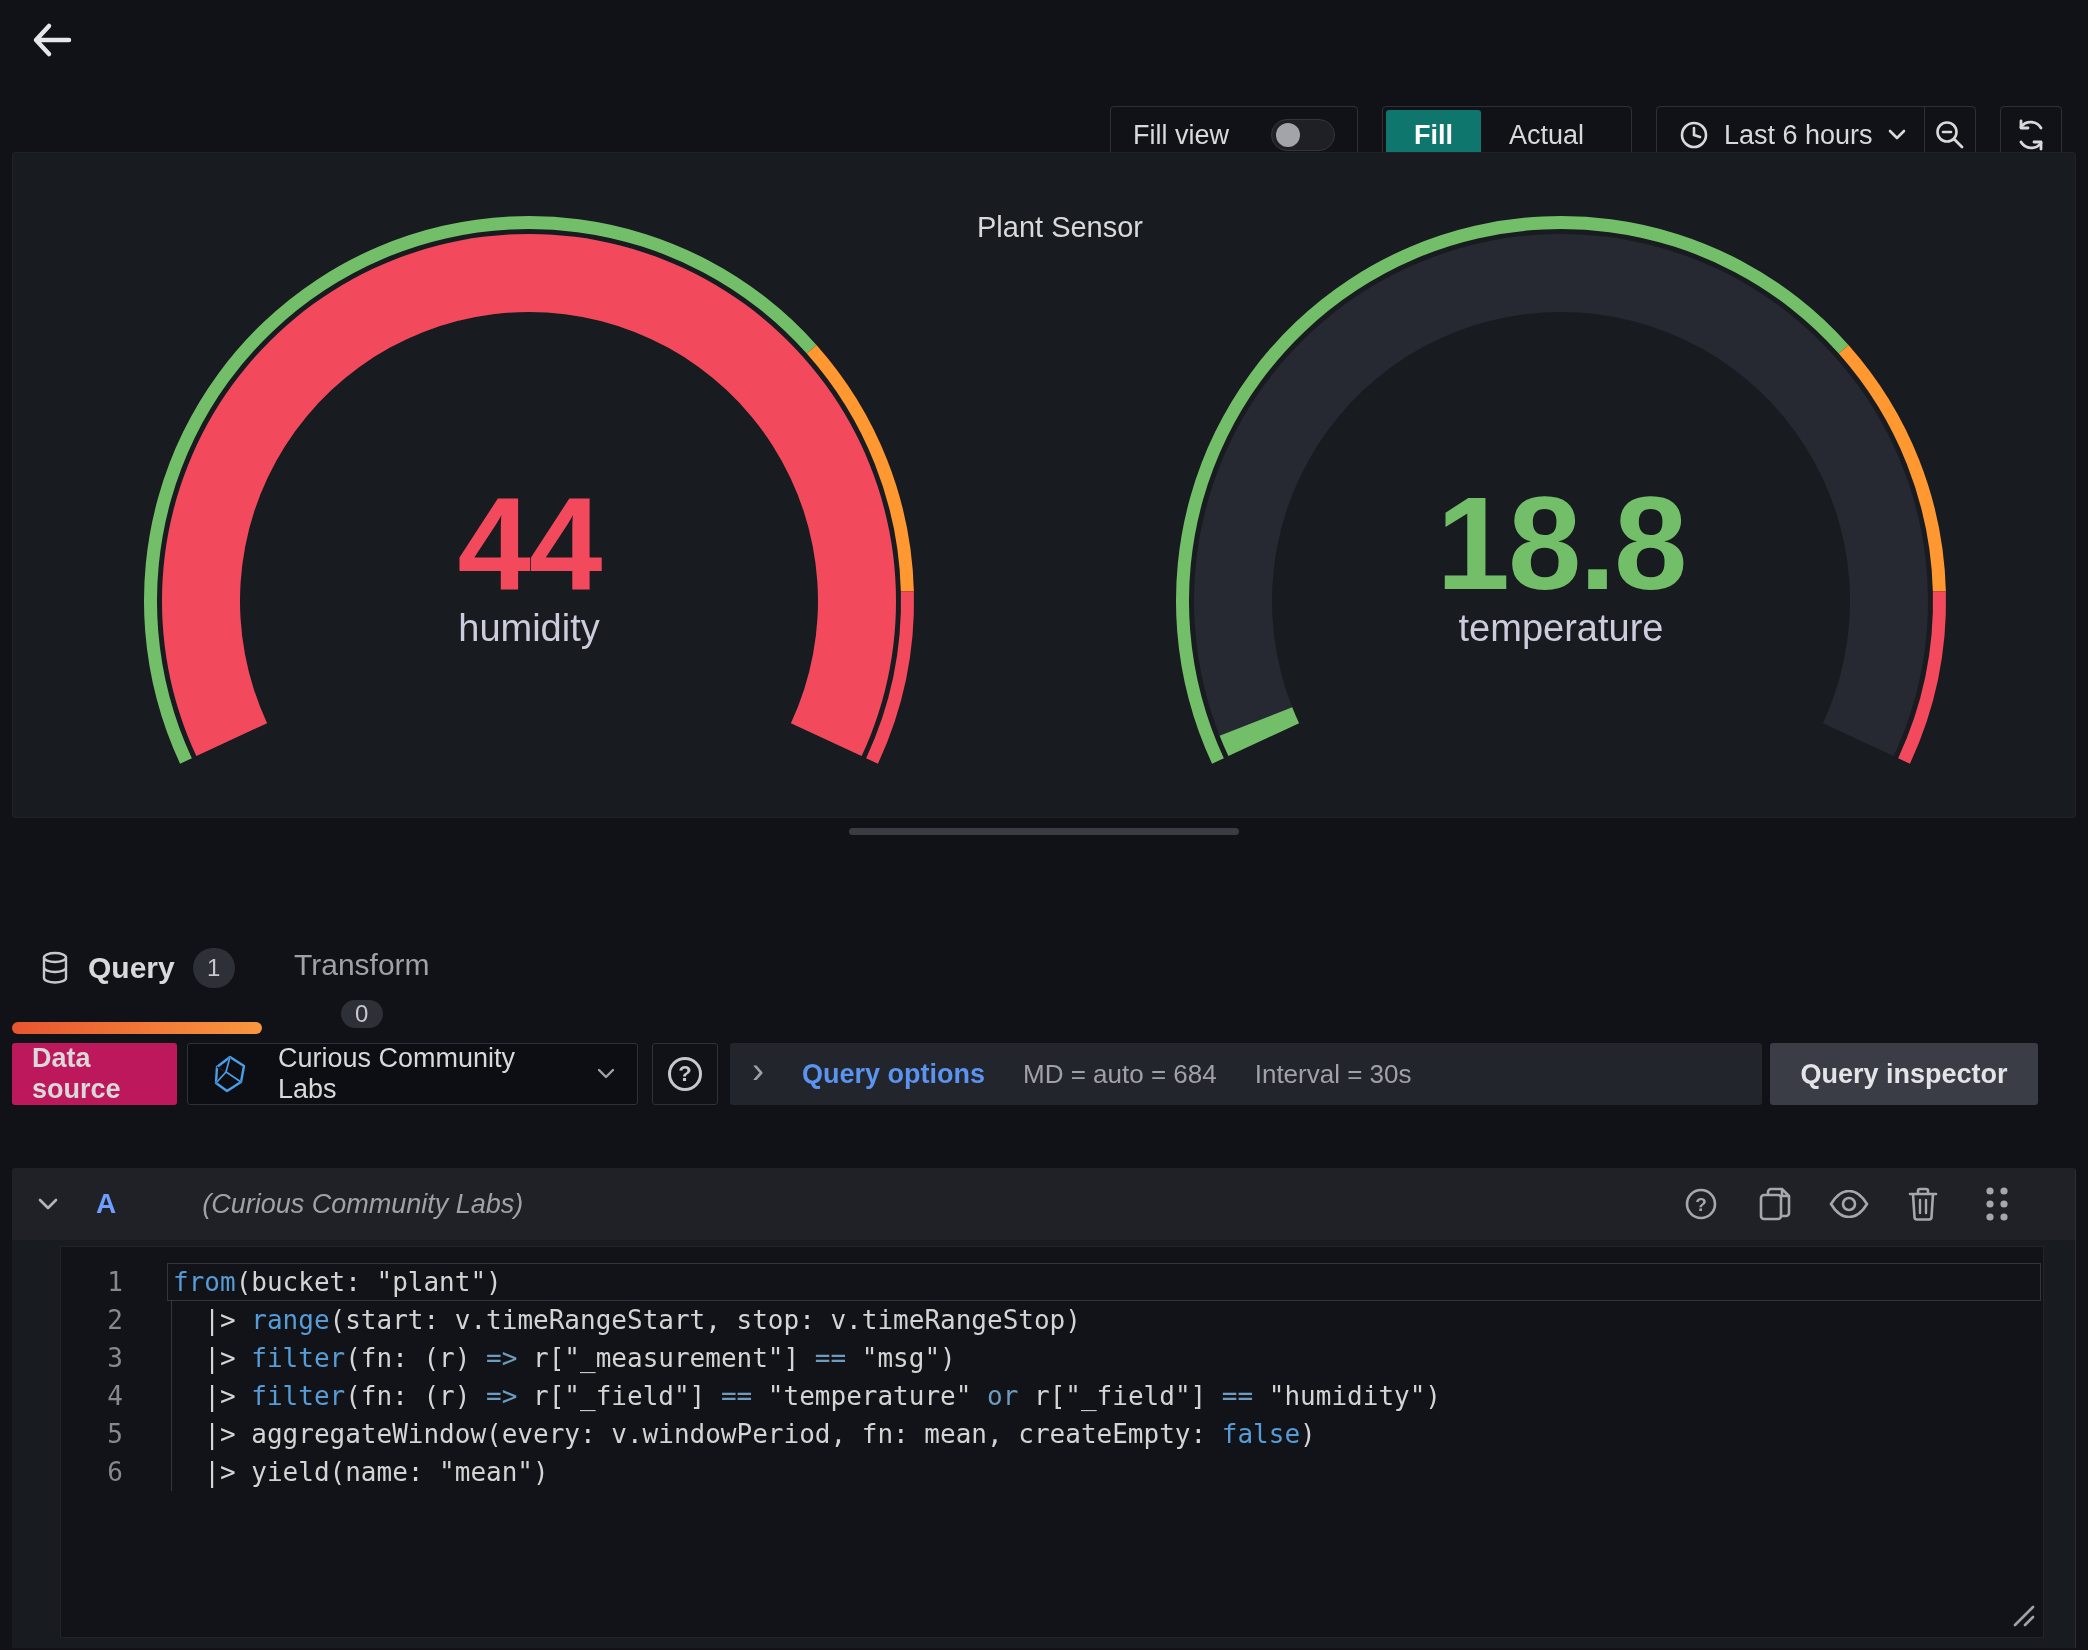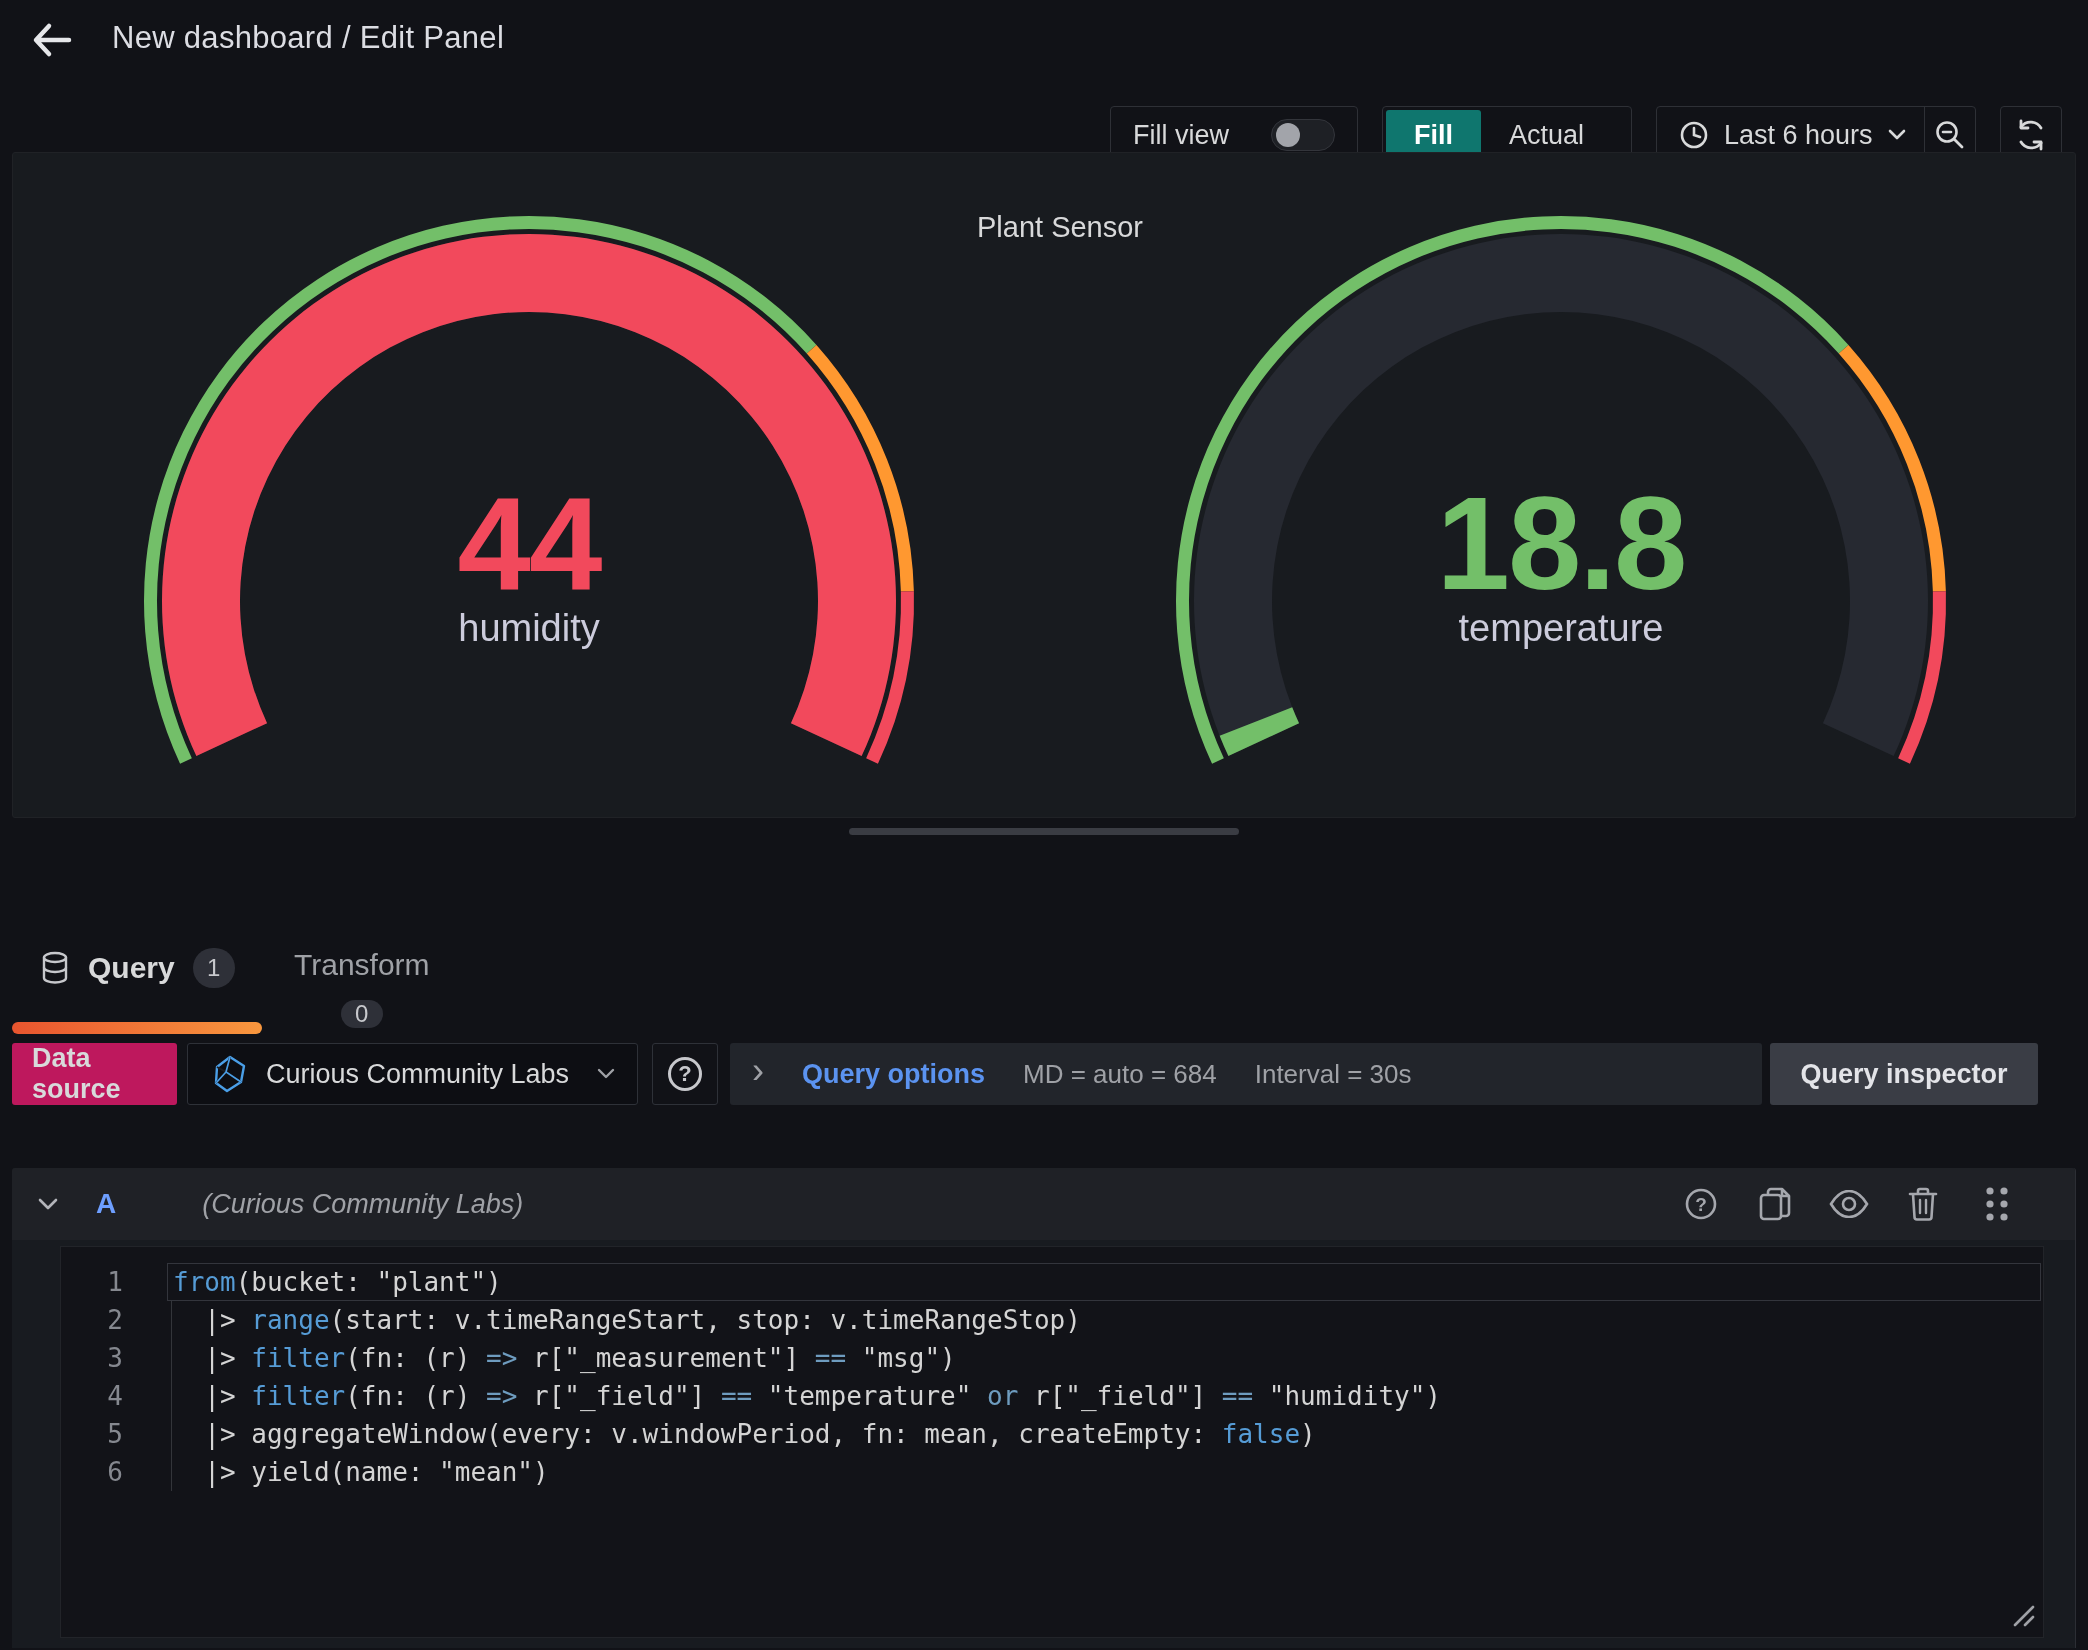--- a/index.html
+++ b/index.html
@@ -38,21 +38,21 @@
   .tab { position:absolute; display:flex; align-items:center; gap:18px; cursor:pointer; }
   .tab-query { left:40px; top:930px; height:76px; }
   .tab-transform { left:294px; top:930px; height:76px;flex-direction:column; }
   .tab-label-active { font-size:30px; font-weight:700; color:#d8d9da; }
   .tab-label-idle { font-size:30px; font-weight:500; color:#9fa1a6; }
   .badge { min-width:42px; height:40px; padding:0 13px; border-radius:20px; background:#2e3038; color:#c7c8cc; font-size:24px; display:flex; align-items:center; justify-content:center; }
   .tab-indicator { position:absolute; left:12px; top:1022px; width:250px; height:12px; border-radius:6px; background:linear-gradient(90deg,#e8552f,#f9973e); }
 
   
   .ds-label { position:absolute; left:12px; top:1043px; width:165px; height:62px; background:#be185d; border-radius:3px; display:flex; align-items:center; padding-left:20px; font-size:27px; font-weight:600; color:#d8d9da; }
-  .ds-select { position:absolute; left:187px; top:1043px; width:451px; height:62px; background:#0d0e13; border:1px solid #2e3138; border-radius:3px; display:flex; align-items:center; padding:0 22px 0 24px; gap:18px; cursor:pointer; }
+  .ds-select { position:absolute; left:187px; top:1043px; width:451px; height:62px; background:#0d0e13; border:1px solid #2e3138; border-radius:3px; display:flex; align-items:center; padding:0 22px 0 24px; gap:30px; cursor:pointer; }
   .ds-name { font-size:27px; color:#d8d9da; flex:1; }
   .help-btn { position:absolute; left:652px; top:1043px; width:66px; height:62px; border:1px solid #2e3138; border-radius:3px; display:flex; align-items:center; justify-content:center; cursor:pointer; }
   .qmark { width:34px; height:34px; border-radius:50%; border:3px solid #c7c8cc; color:#c7c8cc; font-size:22px; font-weight:700; display:flex; align-items:center; justify-content:center; }
   .qopts { position:absolute; left:730px; top:1043px; width:1032px; height:62px; background:#22252b; border-radius:3px; display:flex; align-items:center; gap:38px; padding-left:22px; cursor:pointer; }
   .qopts-chevron { color:#9fa1a6; font-size:36px; line-height:30px; margin-top:-6px; }
   .qopts-link { font-size:27px; font-weight:600; color:#5b93f0; }
   .qopts-meta { font-size:26px; color:#9fa1a6; }
   .qinspector { position:absolute; left:1770px; top:1043px; width:268px; height:62px; background:#3a3d45; border-radius:3px; display:flex; align-items:center; justify-content:center; font-size:27px; font-weight:600; color:#e3e4e8; cursor:pointer; }
 
   
@@ -76,21 +76,20 @@
 </head>
 <body>
 
 <div class="screen">
 
   <div class="back-btn">
     <svg width="46" height="46" viewBox="0 0 46 46">
       <path d="M40 23 H8 M20 9 L7 23 L20 37" stroke="#e6e7ea" stroke-width="4.5" fill="none" stroke-linecap="round" stroke-linejoin="round"></path>
     </svg>
   </div>
-  <div class="topbar-title">New dashboard / Edit Panel</div>
 
   <div class="ctrl-group tv-group">
     <span class="tv-label">Fill view</span>
     <span class="switch">
         <span class="knob"></span>
       </span>
   </div>
 
   <div class="ctrl-group fa-group">
     <span class="seg on">Fill</span>

